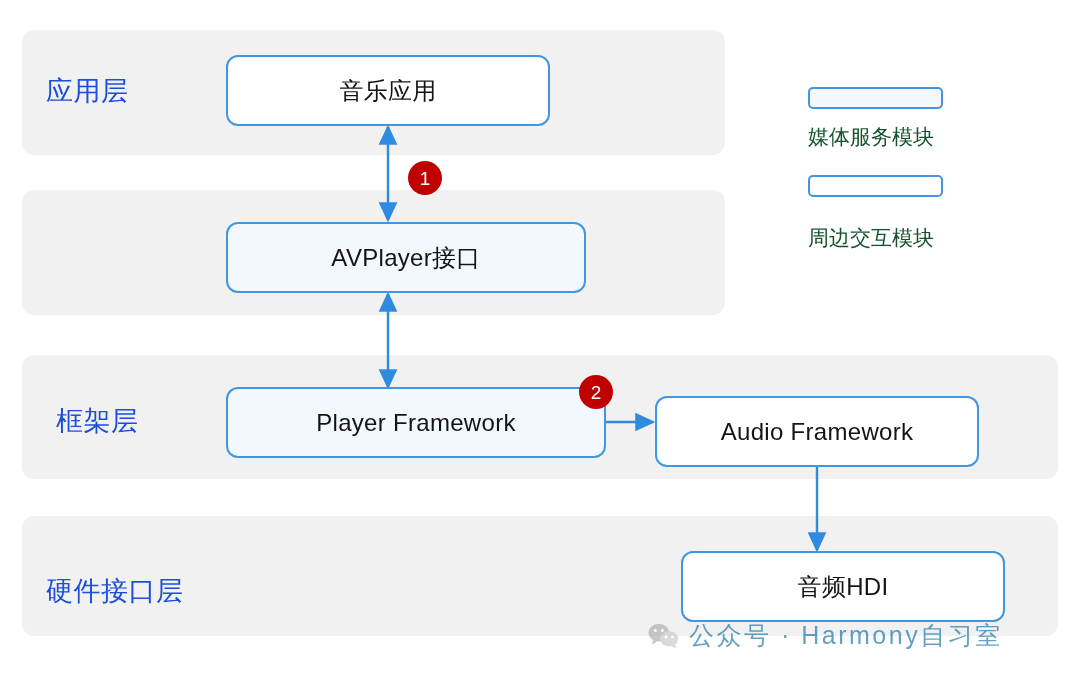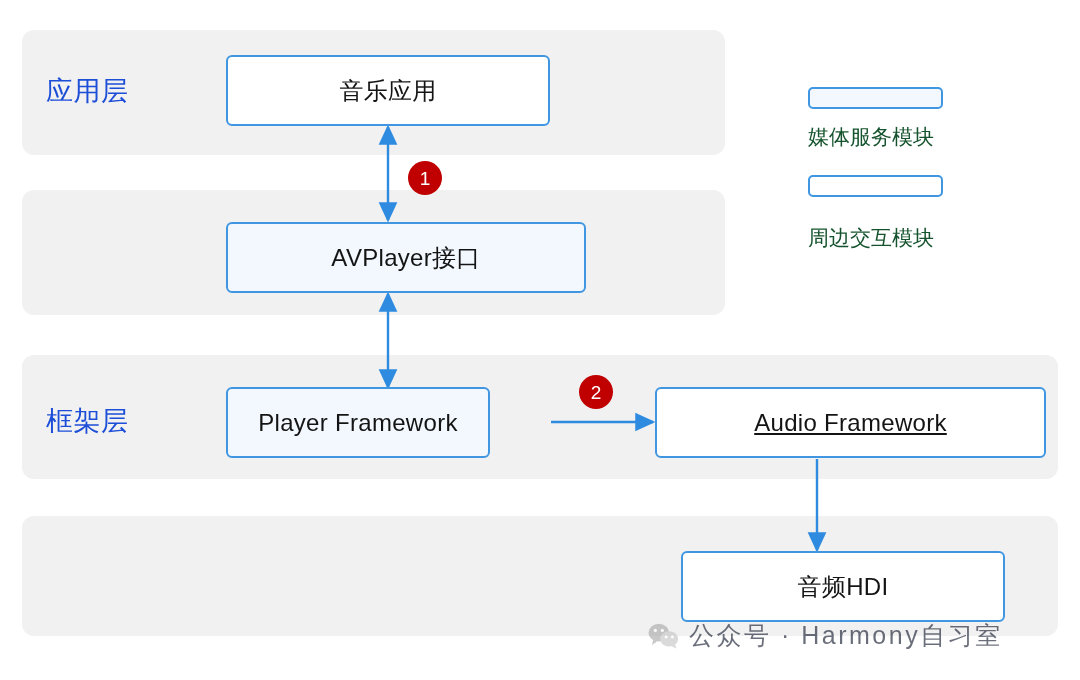--- a/index.html
+++ b/index.html
@@ -21,21 +21,21 @@
     font-size: 27px;
     color: #1d4ed8;
     letter-spacing: 0.5px;
     white-space: nowrap;
     line-height: 1;
   }
 
   .node {
     position: absolute;
     border: 2px solid #4096E0;
-    border-radius: 6px;
+    border-radius: 12px;
     display: flex;
     align-items: center;
     justify-content: center;
     font-size: 24px;
     color: #141414;
     white-space: nowrap;
     letter-spacing: 0.3px;
   }
   .node.fill-media { background: #F2F8FE; }
   .node.fill-peripheral { background: #FFFFFF; }
@@ -76,38 +76,39 @@
   .watermark {
     position: absolute;
     left: 648px; top: 622px;
     display: flex;
     align-items: center;
     gap: 9px;
     opacity: 0.62;
   }
   .watermark-text {
     font-size: 25px;
-    color: #0f172a;
+    color: #0369a1;
     letter-spacing: 2.5px;
     white-space: nowrap;
     line-height: 1;
   }
 </style>
 </head>
 <body>
 
 <div id="stage">
 
   <div class="band" style="left:22px; top:30px; width:703px; height:125px;"></div>
   <div class="band" style="left:22px; top:190px; width:703px; height:125px;"></div>
   <div class="band" style="left:22px; top:355px; width:1036px; height:124px;"></div>
   <div class="band" style="left:22px; top:516px; width:1036px; height:120px;"></div>
 
   <div class="band-label" style="left:46px; top:78px;">应用层</div>
-  <div class="band-label" style="left:46px; top:408px;">框架层</div>
+  <div class="band-label" style="left:56px; top:408px;">框架层</div>
+  <div class="band-label" style="left:46px; top:578px;">硬件接口层</div>
 
   <svg class="wires" viewBox="0 0 1080 680" xmlns="http://www.w3.org/2000/svg">
     <defs>
       <marker id="arrowEnd" markerWidth="9" markerHeight="9" refX="7.4" refY="4.5" orient="auto" markerUnits="strokeWidth">
         <path d="M0,0.6 L8.4,4.5 L0,8.4 z" fill="#2E8BE0"></path>
       </marker>
       <marker id="arrowStart" markerWidth="9" markerHeight="9" refX="1.0" refY="4.5" orient="auto" markerUnits="strokeWidth">
         <path d="M8.4,0.6 L0,4.5 L8.4,8.4 z" fill="#2E8BE0"></path>
       </marker>
     </defs>
@@ -122,25 +123,25 @@
   </svg>
 
   <div class="node fill-peripheral" style="left:226px; top:55px; width:324px; height:71px;">
     <span>音乐应用</span>
   </div>
 
   <div class="node fill-media" style="left:226px; top:222px; width:360px; height:71px;">
     <span>AVPlayer接口</span>
   </div>
 
-  <div class="node fill-media" style="left:226px; top:387px; width:264px; height:71px;">
+  <div class="node fill-media" style="left:226px; top:387px; width:380px; height:71px;">
     <span>Player Framework</span>
   </div>
 
-  <div class="node fill-peripheral" style="left:655px; top:387px; width:391px; height:71px;text-decoration:underline;">
+  <div class="node fill-peripheral" style="left:655px; top:396px; width:324px; height:71px;">
     <span>Audio Framework</span>
   </div>
 
   <div class="node fill-peripheral" style="left:655px; top:551px; width:324px; height:71px;margin-left:26px;">
     <span>音频HDI</span>
   </div>
 
   <div class="badge" style="left:408px; top:161px;">
     <span>1</span>
   </div>

